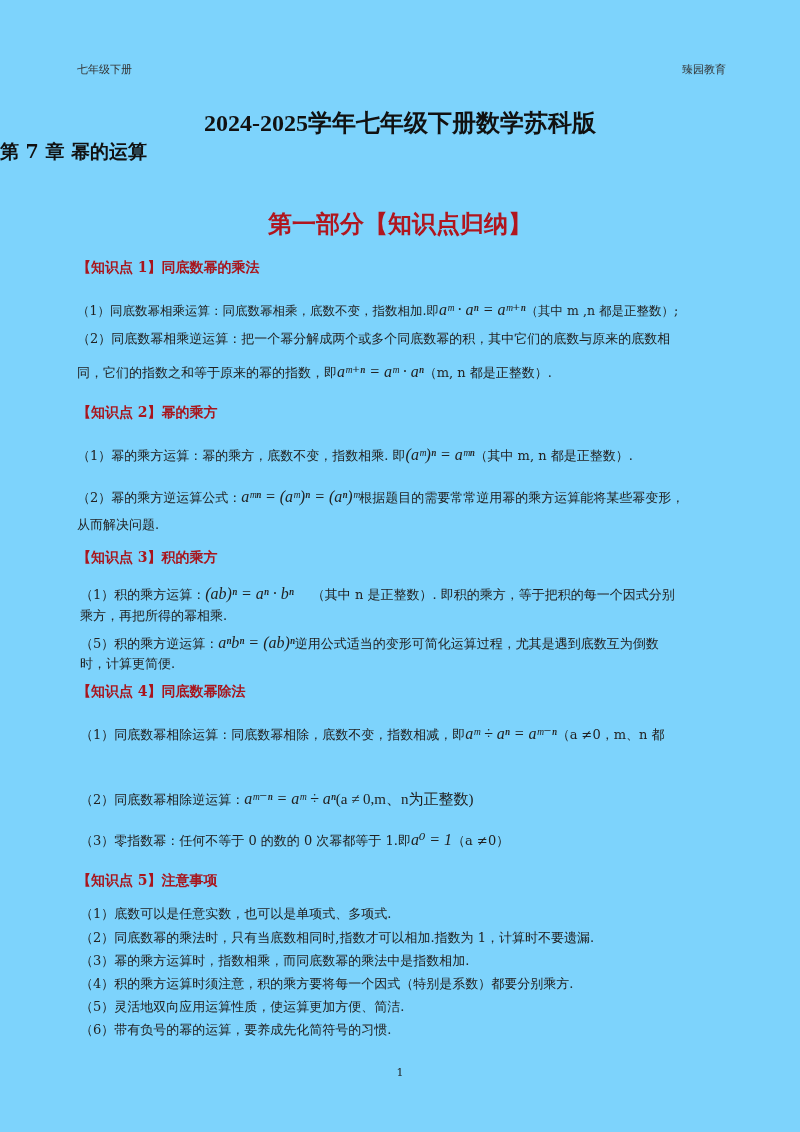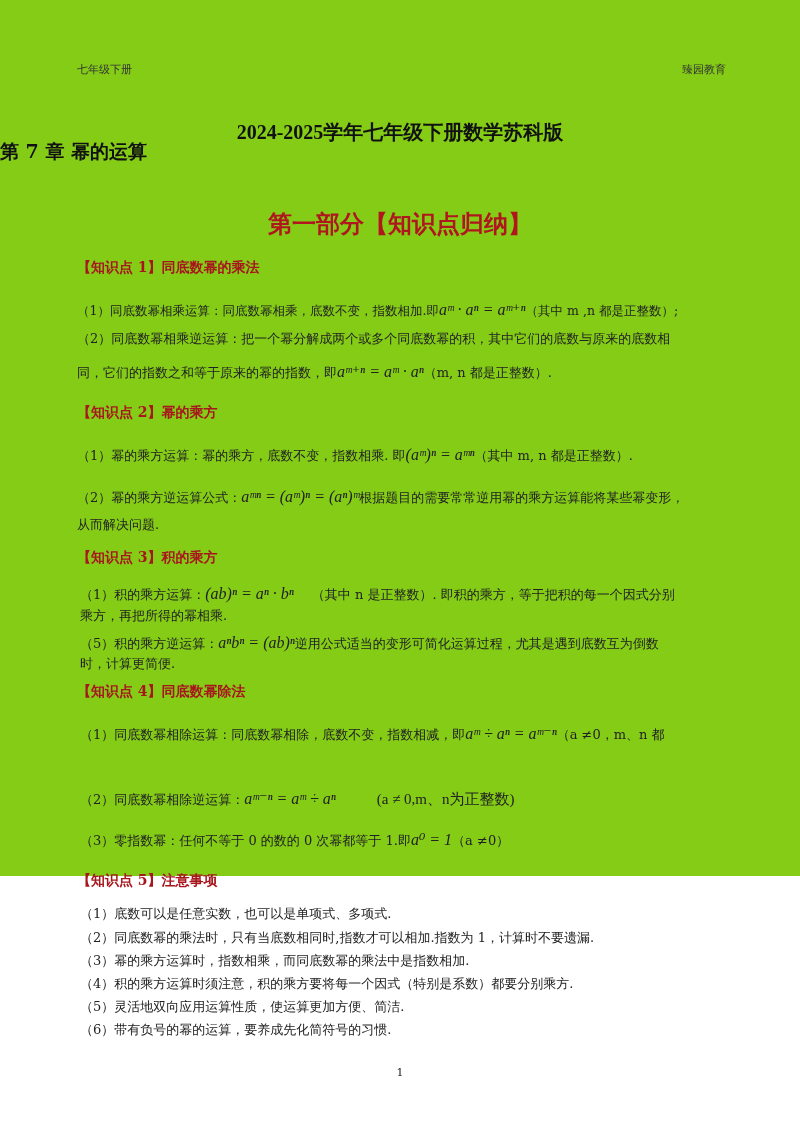--- a/index.html
+++ b/index.html
@@ -3,48 +3,47 @@
 <meta charset="utf-8">
 <style>
   * { margin: 0; padding: 0; box-sizing: border-box; }
   html, body { width: 800px; height: 1132px; background: #ffffff; }
   body {
     position: relative;
     font-family: "DejaVu Serif", "Liberation Serif", serif;
     color: #1a1a1a;
     overflow: hidden;
   }
-  .page { position: absolute; left: 0; top: 0; width: 800px; height: 876px; background: #84cc16; }
+  .page { position: absolute; left: 0; top: 0; width: 800px; height: 1132px; background: #7dd3fc; }
   .hdr { position: absolute; top: 62px; font-size: 11px; color: #333; }
   .hdr-left { left: 77px; }
   .hdr-right { right: 74px; }
   .title {
     position: absolute; left: 0; width: 800px; text-align: center;
-    top: 107px; font-size: 20px; font-weight: bold; color: #111;
+    top: 107px; font-size: 24px; font-weight: bold; color: #111;
     font-family: "Liberation Serif", "DejaVu Serif", serif;
-    margin-top: 12px;
   }
   .chapter {
     position: absolute; left: 0; width: 800px; text-align: left;
     top: 139px; font-size: 19px; font-weight: bold; color: #111;
   }
   .part {
     position: absolute; left: 0; width: 800px; text-align: center;
     top: 208px; font-size: 24px; font-weight: bold; color: #b0161e;
   }
   .kp {
     position: absolute; left: 77px; font-size: 14px; font-weight: bold; color: #a8161d;
   }
   .line {
     position: absolute; left: 77px; width: 650px; font-size: 13px; color: #222;
     white-space: nowrap; line-height: 1.2;
   }
   .ind { left: 80px; }
   .m { font-family: "Liberation Serif", "DejaVu Serif", serif; font-style: italic; font-size: 16px; }
-  .up { font-style: normal; margin-left: 41px; }
+  .up { font-style: normal; }
   .footer { position: absolute; left: 0; width: 800px; text-align: center; top: 1066px; font-size: 11px; color: #222; }
 </style>
 </head>
 <body>
 
 <div class="page">
 
   <div class="hdr hdr-left">七年级下册</div>
   <div class="hdr hdr-right">臻园教育</div>
 

